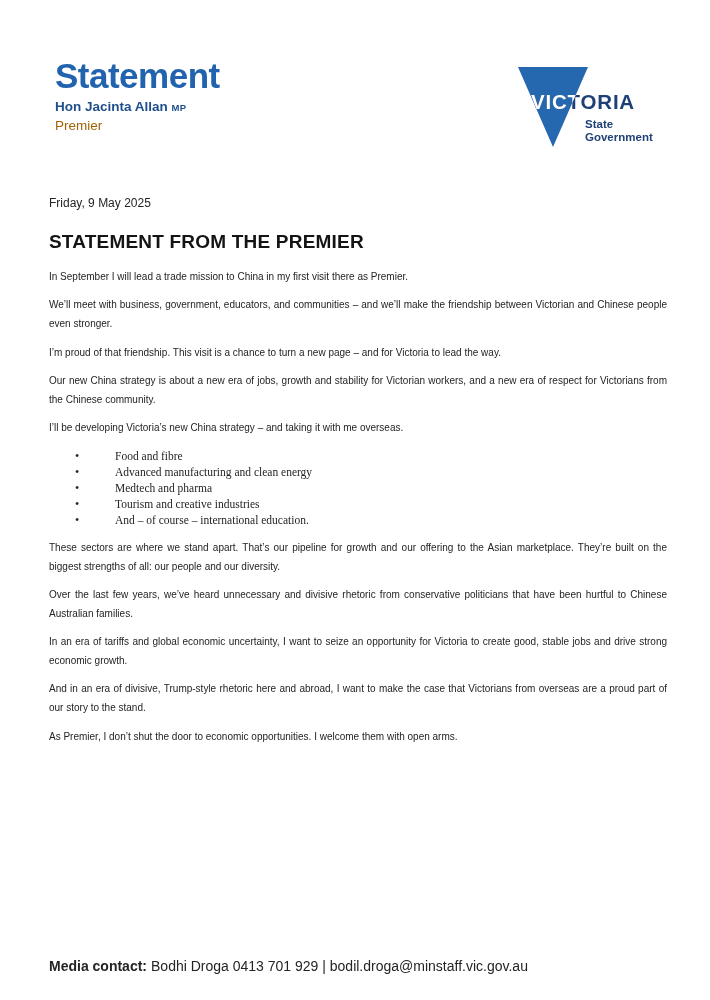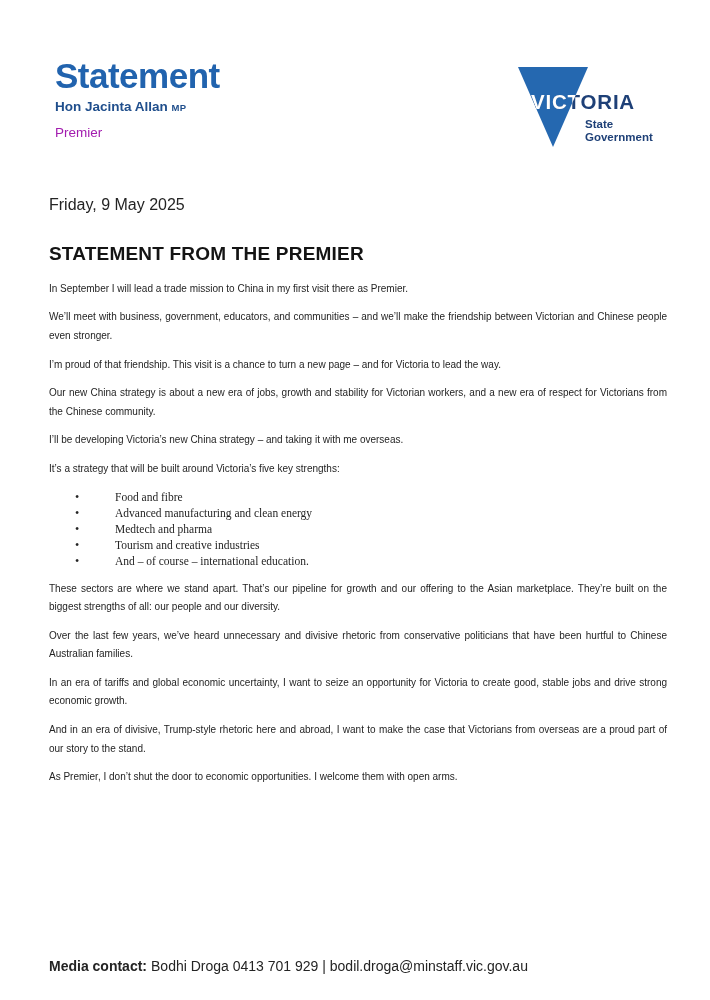--- a/index.html
+++ b/index.html
@@ -32,23 +32,23 @@
     font-weight: bold;
     color: #1f4e8c;
     line-height: 1.1;
   }
   .masthead-author .suffix {
     font-size: 9.5px;
     letter-spacing: 0.3px;
   }
   .masthead-role {
     font-size: 13.5px;
-    color: #a21caf;
+    color: #a16207;
     line-height: 1.1;
-    margin-top: 11px;
+    margin-top: 4px;
   }
 
   
   .logo {
     position: absolute;
     left: 515px;
     top: 56px;
     width: 150px;
     height: 95px;
   }
@@ -57,22 +57,22 @@
   }
 
   
   .doc {
     position: absolute;
     left: 49px;
     top: 196px;
     width: 618px;
   }
   .doc-date {
-    font-size: 16px;
-    margin: 0 0 28px 0;
+    font-size: 12px;
+    margin: 0 0 20px 0;
     color: #242424;
   }
   .doc-heading {
     font-size: 19px;
     font-weight: bold;
     color: #141414;
     letter-spacing: 0.2px;
     margin: 0 0 14px 0;
     line-height: 1.25;
   }
@@ -146,21 +146,20 @@
 
   <div class="doc">
     <p class="doc-date">Friday, 9 May 2025</p>
     <h1 class="doc-heading">STATEMENT FROM THE PREMIER</h1>
 
     <p class="body-par">In September I will lead a trade mission to China in my first visit there as Premier.</p>
     <p class="body-par">We’ll meet with business, government, educators, and communities – and we’ll make the friendship between Victorian and Chinese people even stronger.</p>
     <p class="body-par">I’m proud of that friendship. This visit is a chance to turn a new page – and for Victoria to lead the way.</p>
     <p class="body-par">Our new China strategy is about a new era of jobs, growth and stability for Victorian workers, and a new era of respect for Victorians from the Chinese community.</p>
     <p class="body-par">I’ll be developing Victoria’s new China strategy – and taking it with me overseas.</p>
-    <p class="body-par">It’s a strategy that will be built around Victoria’s five key strengths:</p>
 
     <ul class="key-strengths">
       <li>Food and fibre</li>
       <li>Advanced manufacturing and clean energy</li>
       <li>Medtech and pharma</li>
       <li>Tourism and creative industries</li>
       <li>And – of course – international education.</li>
     </ul>
 
     <p class="body-par">These sectors are where we stand apart. That’s our pipeline for growth and our offering to the Asian marketplace. They’re built on the biggest strengths of all: our people and our diversity.</p>

